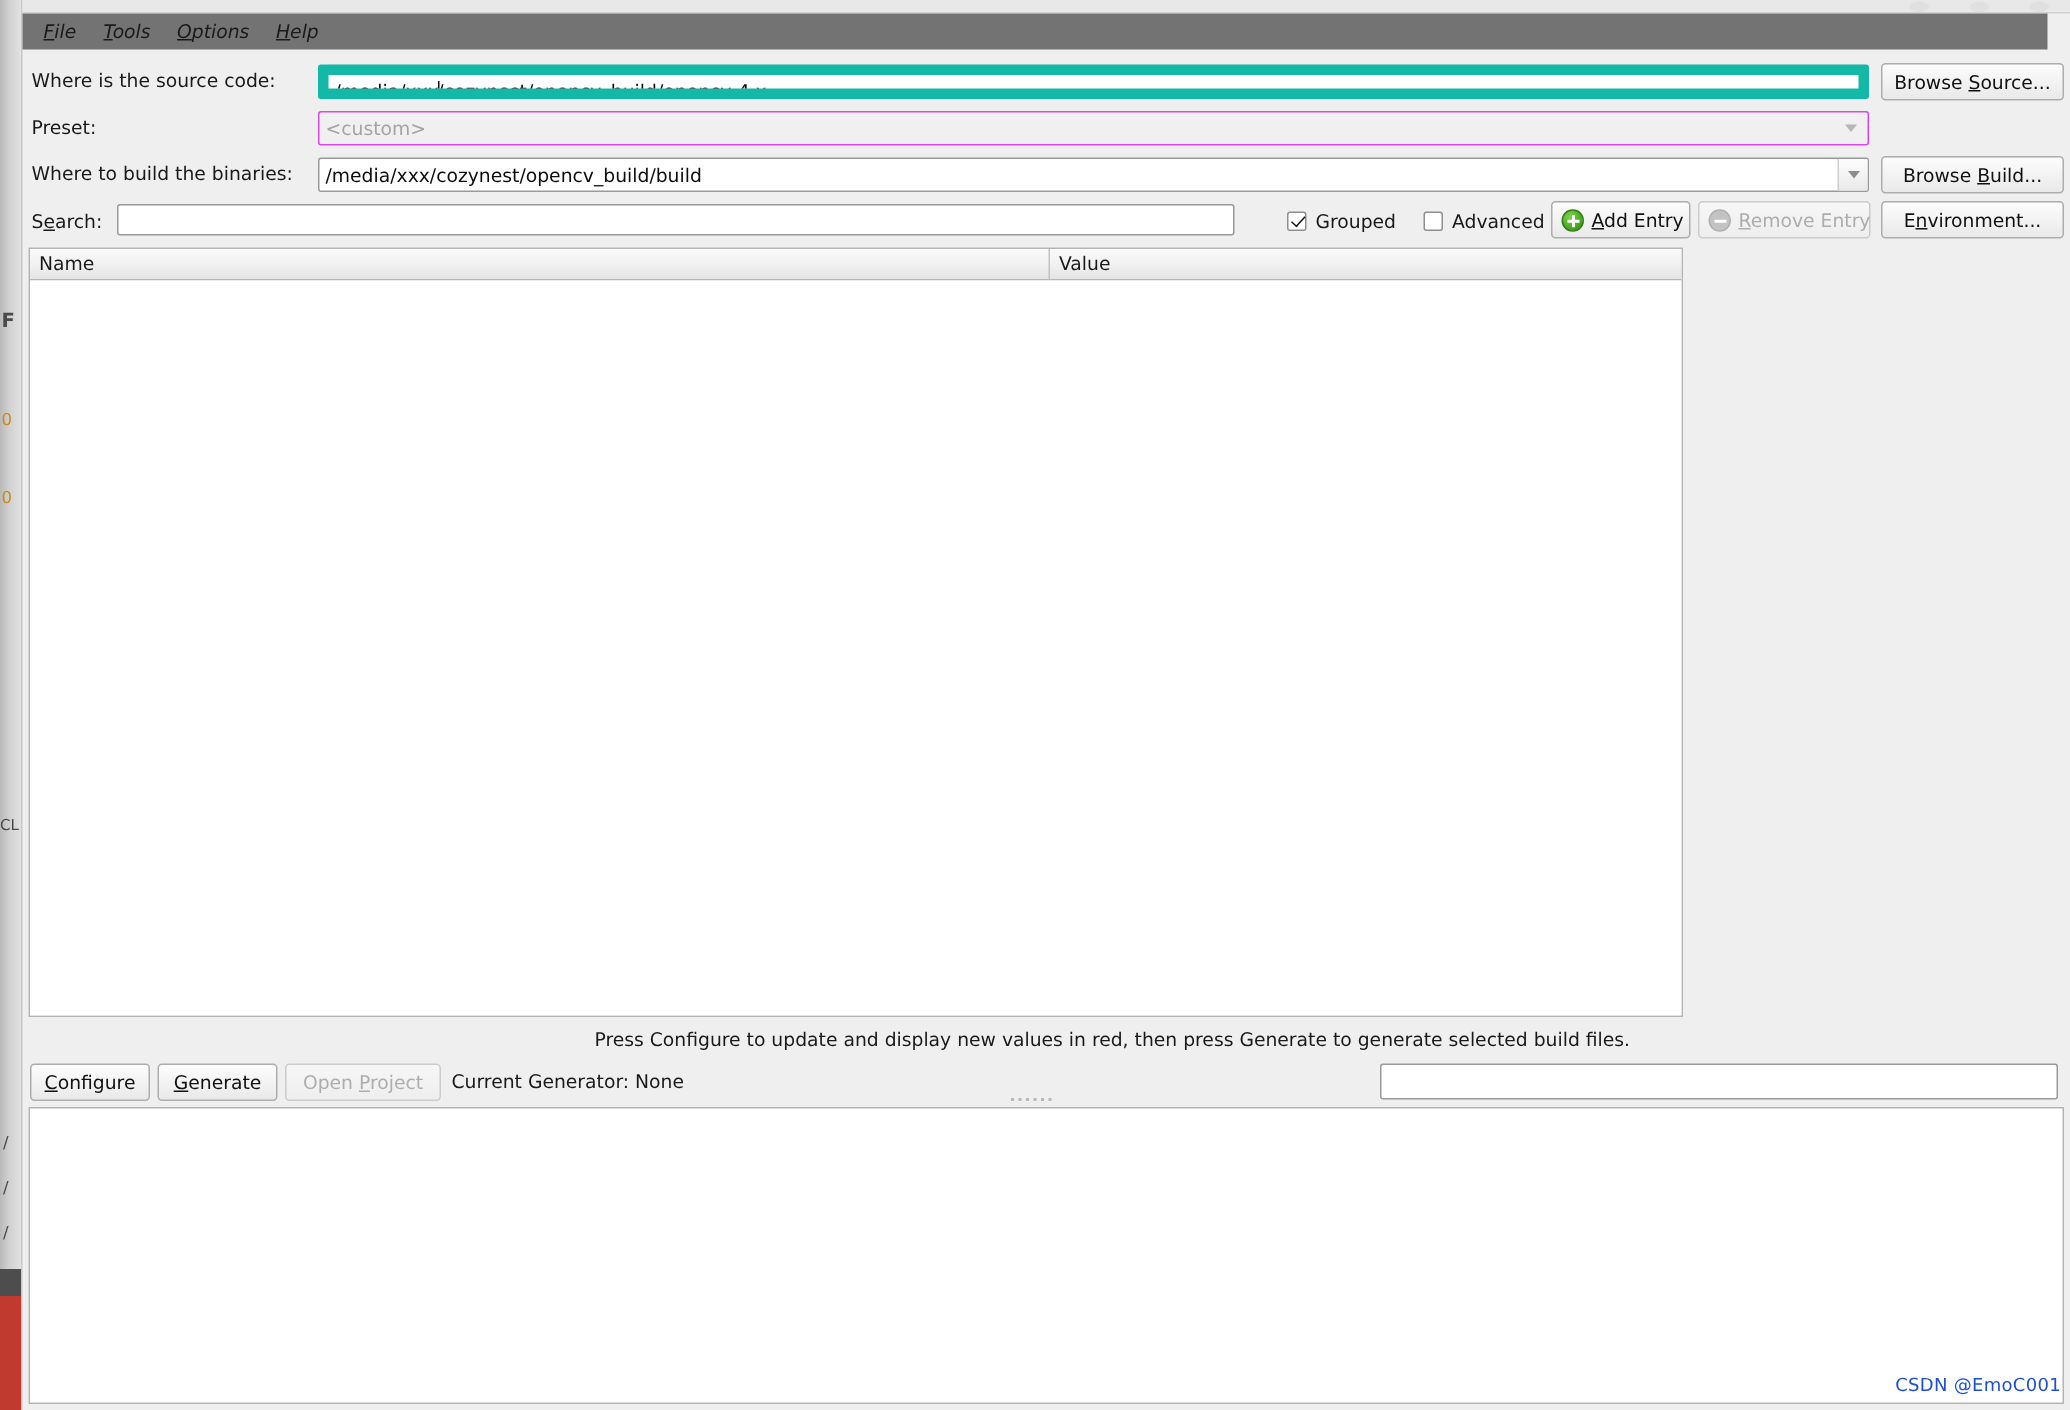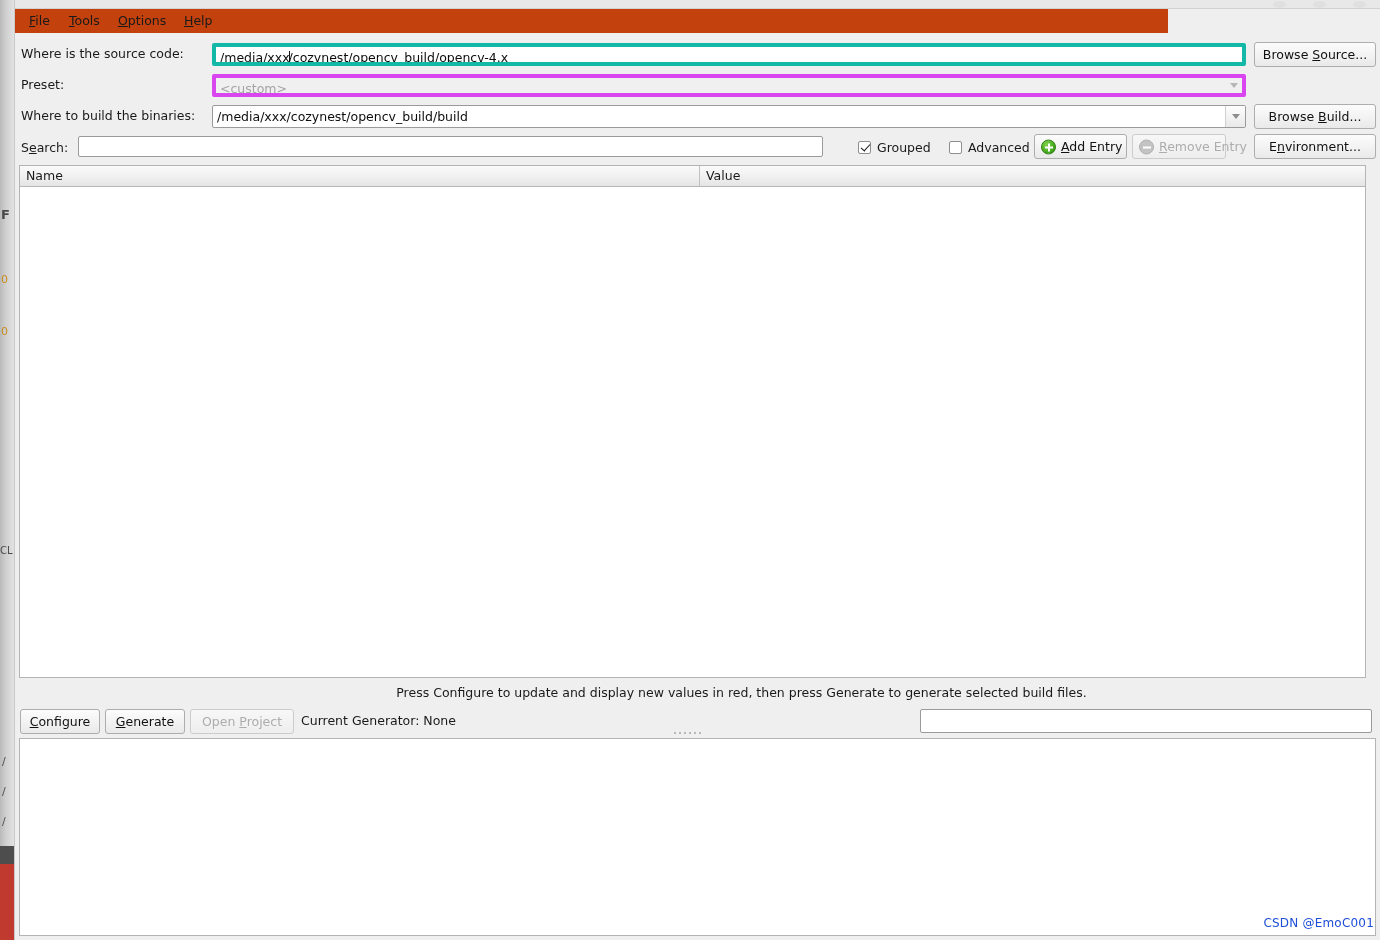--- a/index.html
+++ b/index.html
@@ -73,22 +73,23 @@
     background: #e0e0e0;
   }
   .wctrl.c1 { right: 94px; }
   .wctrl.c2 { right: 54px; }
   .wctrl.c3 { right: 14px; }
 
   
   .menubar {
     position: absolute;
     left: 0; top: 9px;
-    width: 1153px; height: 24px;
-    background: #c2410c;
+    width: 1350px; height: 24px;
+    background: #737373;
+    font-style: italic;
   }
   .menu-item {
     position: absolute;
     top: 3px;
     height: 18px;
     line-height: 18px;
     padding: 0 6px;
     font-size: 12.5px;
     color: #1a1a1a;
     white-space: nowrap;
@@ -115,25 +116,25 @@
     border-radius: 2px;
     height: 23px;
     line-height: 21px;
     padding: 0 4px;
     font-size: 12.5px;
     color: #0d0d0d;
     white-space: nowrap;
     overflow: hidden;
   }
   .lineedit.focused {
-    border: 4px solid #14b8a6;
+    border: 7px solid #14b8a6;
   }
   .lineedit.disabled {
     background: #f0f0f0;
-    border: 4px solid #d946ef;
+    border: 1px solid #d946ef;
     color: #a4a4a4;
   }
 
   .caret {
     display: inline-block;
     width: 1px;
     height: 13px;
     background: #111;
     vertical-align: -2px;
     margin: 0 -1px;
@@ -405,30 +406,30 @@
   </div>
 
   <div class="btn icon-btn" style="left:1019px; top:134px; width:93px;">
     <span class="btn-icon plus">
       <span class="glyph-h"></span>
         <span class="glyph-v"></span>
     </span>
     <u>A</u>dd Entry
   </div>
 
-  <div class="btn icon-btn disabled" style="left:1117px; top:134px; width:94px;">
+  <div class="btn icon-btn disabled" style="left:1117px; top:134px; width:115px;">
     <span class="btn-icon minus">
       <span class="glyph-h"></span>
     </span>
     <u>R</u>emove Entry
   </div>
 
   <div class="btn" style="left:1239px; top:134px; width:122px;">E<u>n</u>vironment...</div>
 
-  <div class="cache-frame" style="left:4px; top:165px; width:1347px; height:513px;">
+  <div class="cache-frame" style="left:4px; top:165px; width:1103px; height:513px;">
     <div class="cache-header">
       <div class="col-head" style="left:0; width:679px;">Name</div>
       <div class="col-head sep" style="left:679px; right:0;">Value</div>
     </div>
     <div class="cache-body"></div>
   </div>
 
   <div class="hint" style="left:0; top:685px; width:1357px;">Press Configure to update and display new values in red, then press Generate to generate selected build files.</div>
 
   <div class="btn" style="left:5px; top:709px; width:80px;"><u>C</u>onfigure</div>

